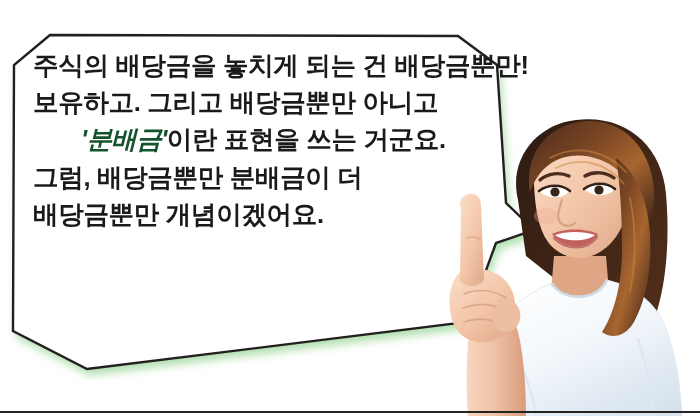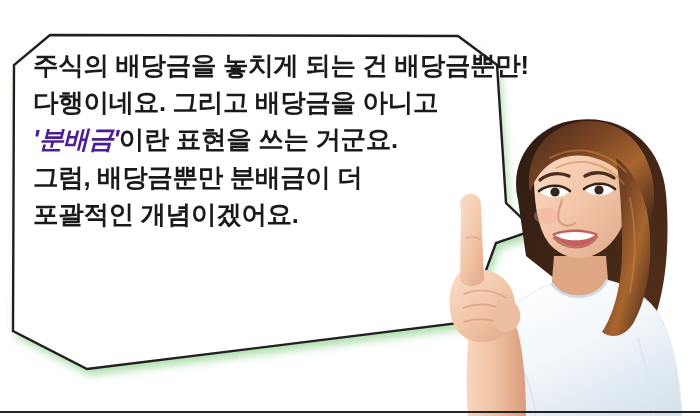--- a/index.html
+++ b/index.html
@@ -31,24 +31,25 @@
   }
   .bubble-line {
     font-size: 25.5px;
     line-height: 37.2px;
     font-weight: 700;
     color: #1a1a1a;
     white-space: nowrap;
     letter-spacing: -0.3px;
   }
   .bubble-line .hl {
-    color: #4c1d95;
+    color: #14532d;
     font-weight: 700;
     font-style: italic;
     letter-spacing: -0.6px;
+    margin-left: 48px;
   }
 
   
   #person {
     position: absolute;
     left: 430px;
     top: 88px;
     width: 270px;
     height: 328px;
   }
@@ -75,24 +76,24 @@
       </filter>
     </defs>
 
     <path filter="url(#greenglow)" d="M 50,35 L 458,36 L 497,65 L 506,203 L 534,230 L 496,243 L 467,322 L 87,369 L 13,331 L 14,65 Z" fill="#ffffff" stroke="none"></path>
 
     <path d="M 50,35 L 458,36 L 497,65 L 506,203 L 534,230 L 496,243 L 467,322 L 87,369 L 13,331 L 14,65 Z" fill="#ffffff" stroke="#231f20" stroke-width="2.4" stroke-linejoin="miter"></path>
   </svg>
 
   <div id="bubble-text">
     <div class="bubble-line">주식의 배당금을 놓치게 되는 건 배당금뿐만!</div>
-    <div class="bubble-line">다행이네요. 그리고 배당금을 아니고</div>
+    <div class="bubble-line">보유하고. 그리고 배당금뿐만 아니고</div>
     <div class="bubble-line"><span class="hl">'분배금'</span><span>이란 표현을 쓰는 거군요.</span></div>
     <div class="bubble-line">그럼, 배당금뿐만 분배금이 더</div>
-    <div class="bubble-line">포괄적인 개념이겠어요.</div>
+    <div class="bubble-line">배당금뿐만 개념이겠어요.</div>
   </div>
 
   <svg id="person" viewBox="0 0 270 328" width="270" height="328" aria-hidden="true">
     <defs>
       <linearGradient id="hairGrad" x1="0" y1="0" x2="1" y2="1">
         <stop offset="0%" stop-color="#4a2a19"></stop>
         <stop offset="35%" stop-color="#7a4524"></stop>
         <stop offset="62%" stop-color="#a8662f"></stop>
         <stop offset="100%" stop-color="#3a2118"></stop>
       </linearGradient>

